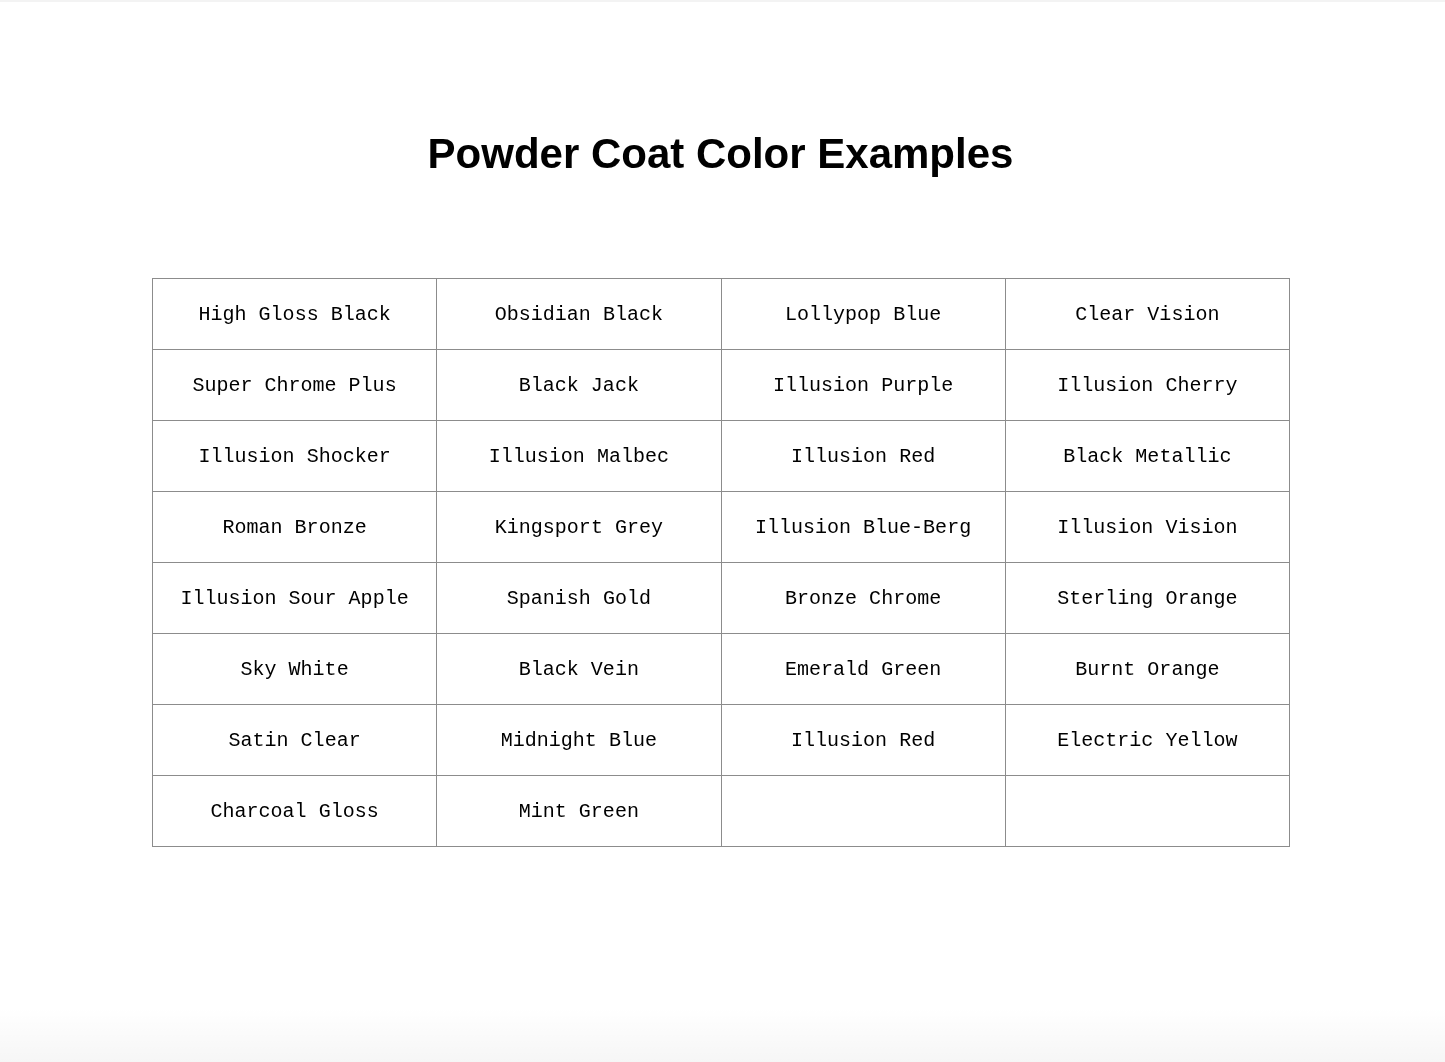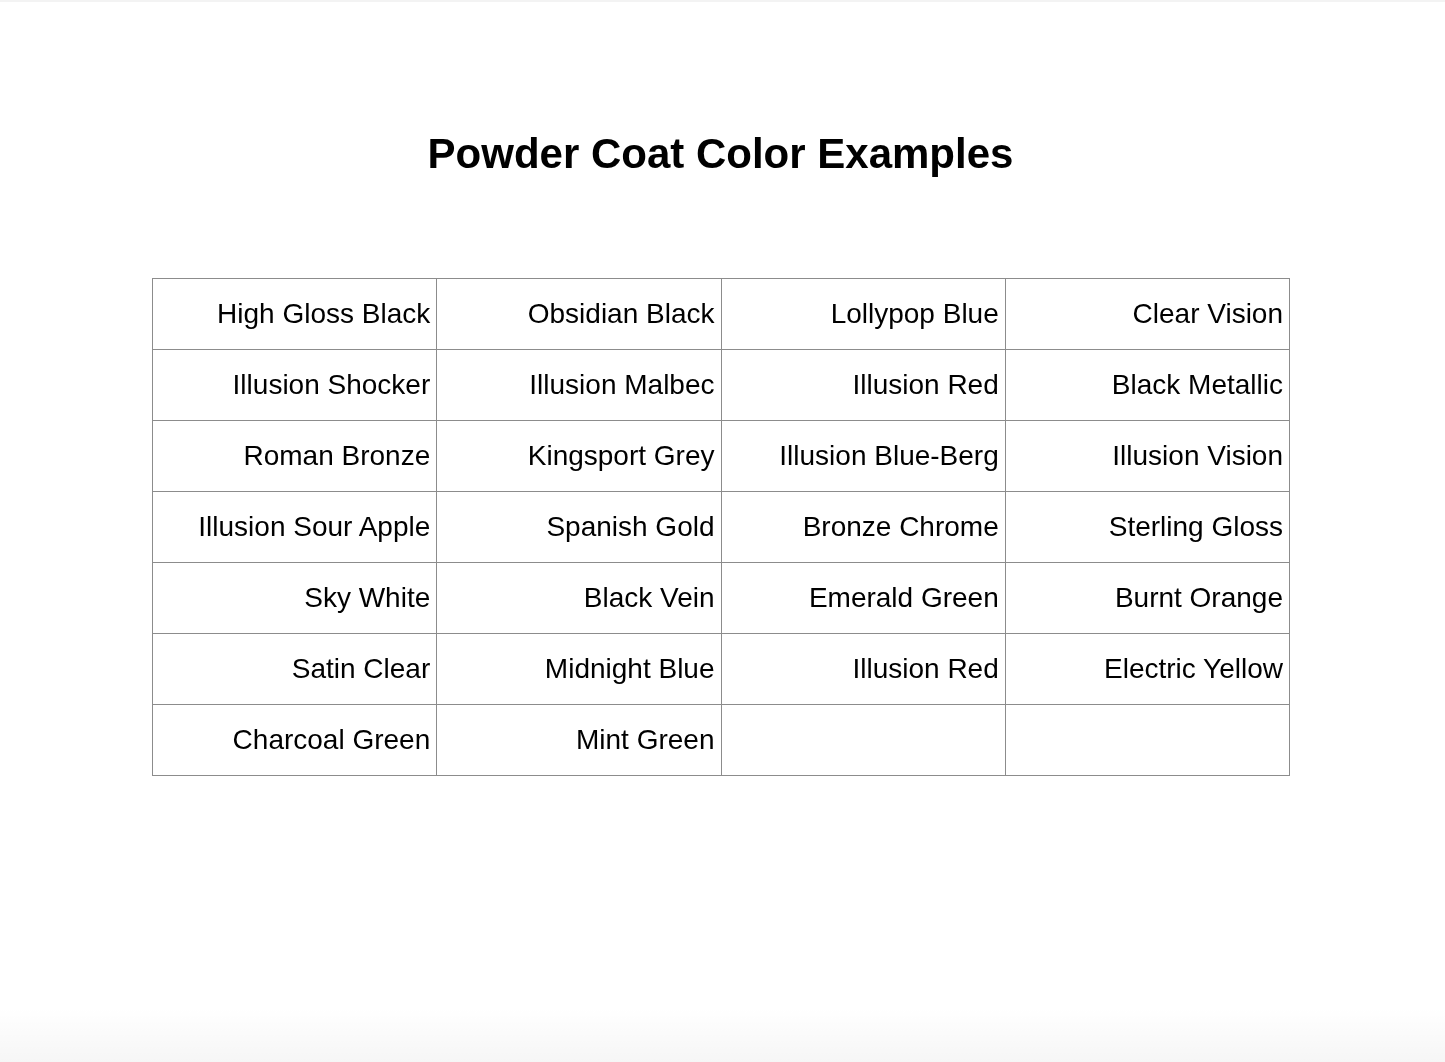--- a/index.html
+++ b/index.html
@@ -46,77 +46,84 @@
     position: absolute;
     top: 278px;
     left: 152px;
     width: 1138px;
     border-collapse: collapse;
     table-layout: fixed;
   }
   table.color-table td {
     border: 1px solid #8c8c8c;
     height: 70px;
-    text-align: right;
+    text-align: center;
     vertical-align: middle;
-    font-size: 28px;
+    font-size: 20px;
     color: #000000;
     padding: 0 6px;
     overflow: hidden;
     white-space: nowrap;
+    font-family: Liberation Mono, monospace;
   }
 </style>
 </head>
 <body>
 
 <div class="page">
   <div class="page-top-edge"></div>
 
   <h1 class="doc-title">Powder Coat Color Examples</h1>
 
   <table class="color-table">
     <tbody>
         <tr>
           <td>High Gloss Black</td>
           <td>Obsidian Black</td>
           <td>Lollypop Blue</td>
           <td>Clear Vision</td>
         </tr>
         <tr>
+          <td>Super Chrome Plus</td>
+          <td>Black Jack</td>
+          <td>Illusion Purple</td>
+          <td>Illusion Cherry</td>
+        </tr>
+        <tr>
           <td>Illusion Shocker</td>
           <td>Illusion Malbec</td>
           <td>Illusion Red</td>
           <td>Black Metallic</td>
         </tr>
         <tr>
           <td>Roman Bronze</td>
           <td>Kingsport Grey</td>
           <td>Illusion Blue-Berg</td>
           <td>Illusion Vision</td>
         </tr>
         <tr>
           <td>Illusion Sour Apple</td>
           <td>Spanish Gold</td>
           <td>Bronze Chrome</td>
-          <td>Sterling Gloss</td>
+          <td>Sterling Orange</td>
         </tr>
         <tr>
           <td>Sky White</td>
           <td>Black Vein</td>
           <td>Emerald Green</td>
           <td>Burnt Orange</td>
         </tr>
         <tr>
           <td>Satin Clear</td>
           <td>Midnight Blue</td>
           <td>Illusion Red</td>
           <td>Electric Yellow</td>
         </tr>
         <tr>
-          <td>Charcoal Green</td>
+          <td>Charcoal Gloss</td>
           <td>Mint Green</td>
           <td></td>
           <td></td>
         </tr>
       </tbody>
   </table>
 
   <div class="page-bottom-shadow"></div>
 </div>
 

